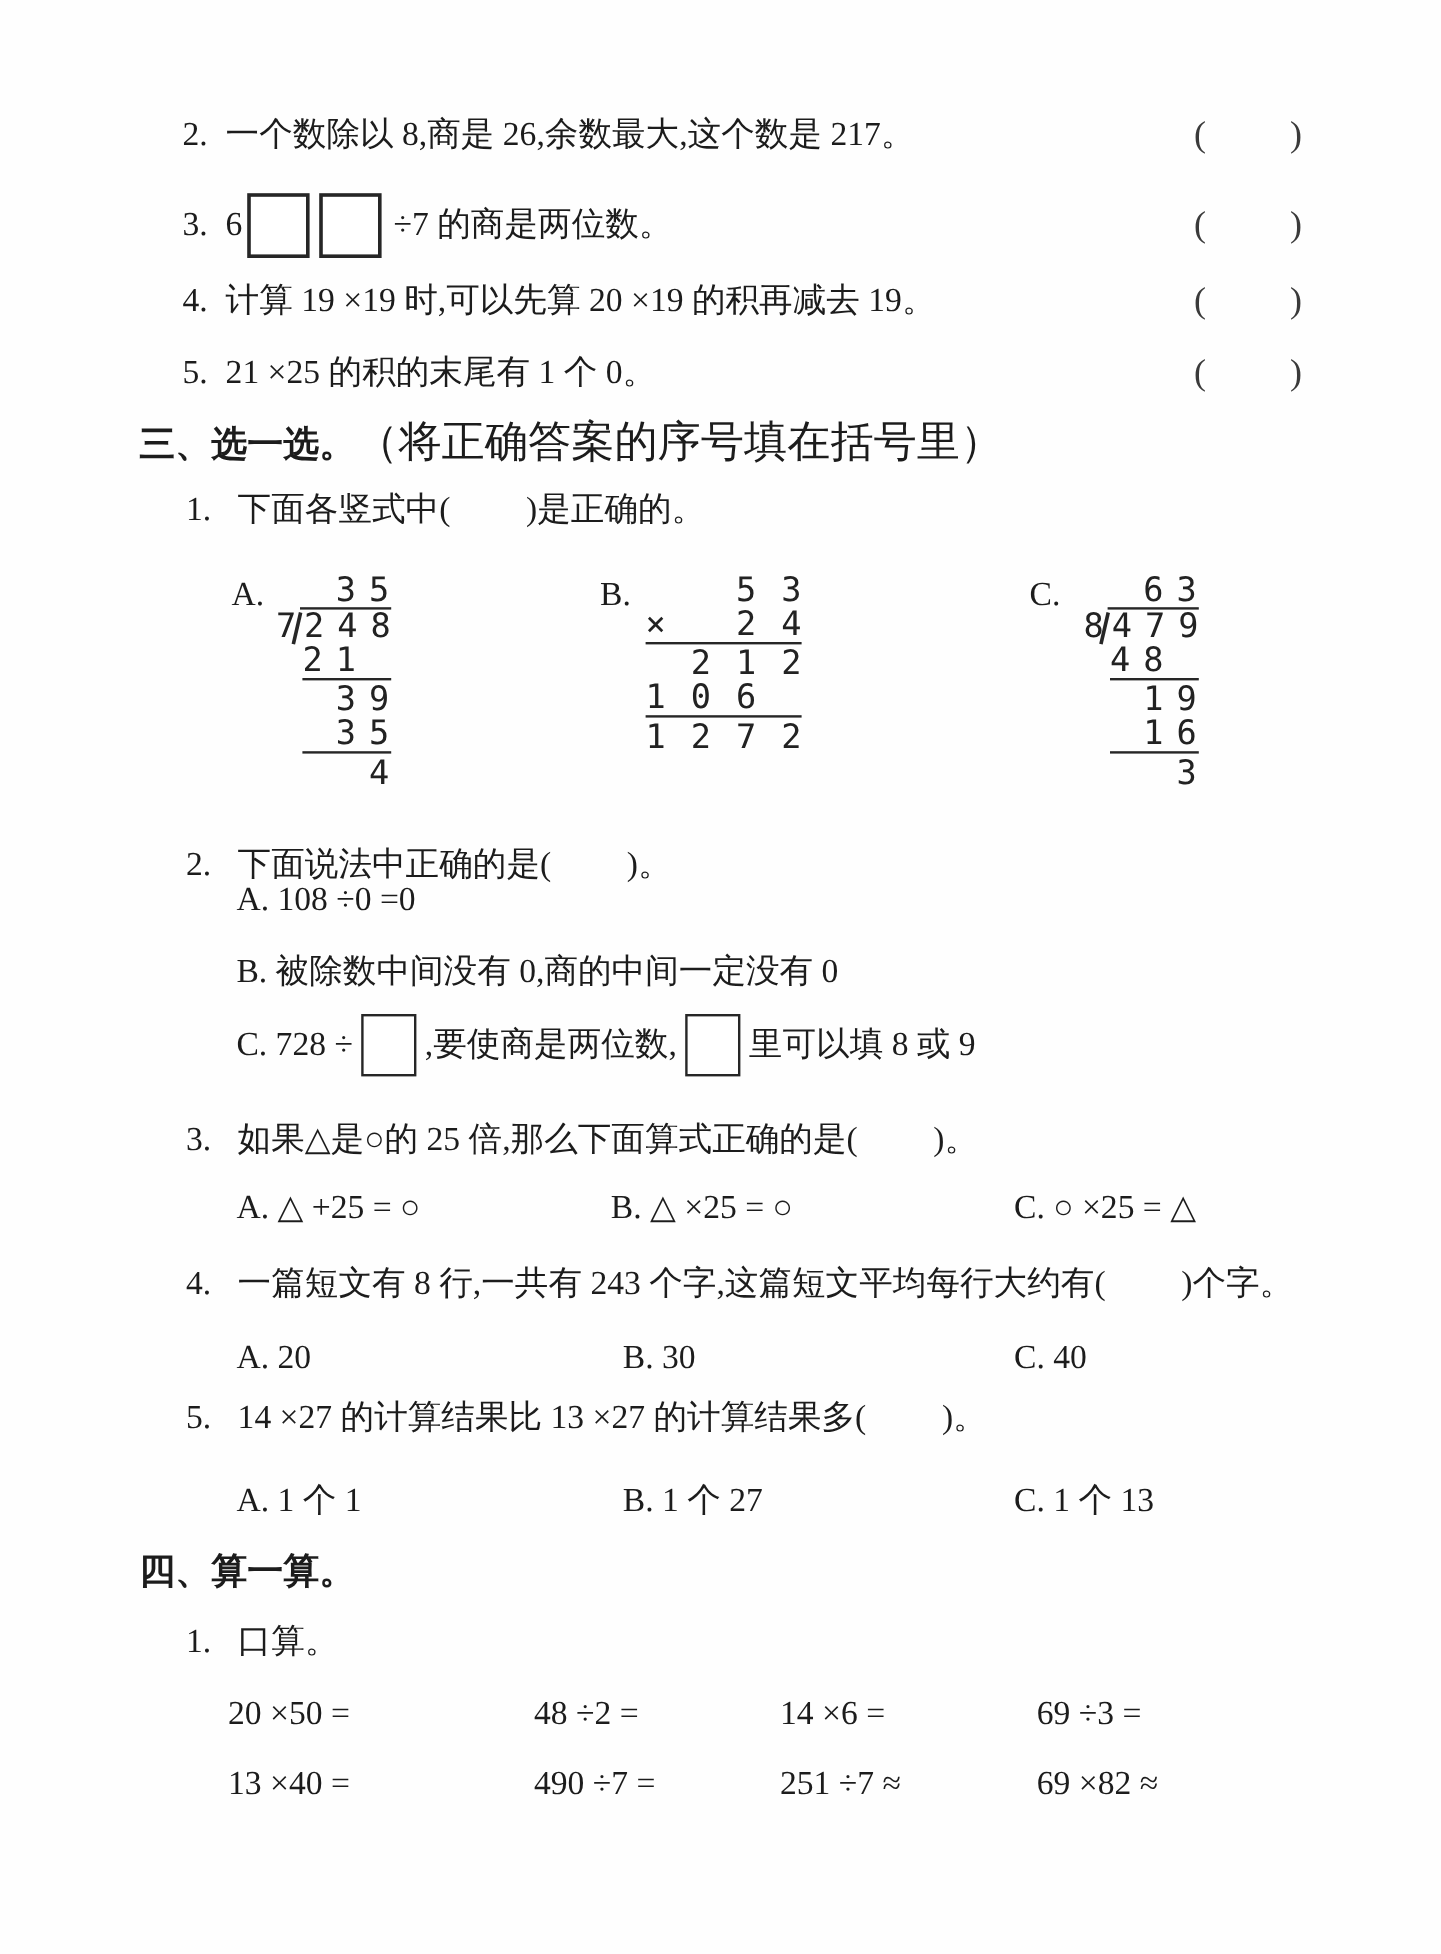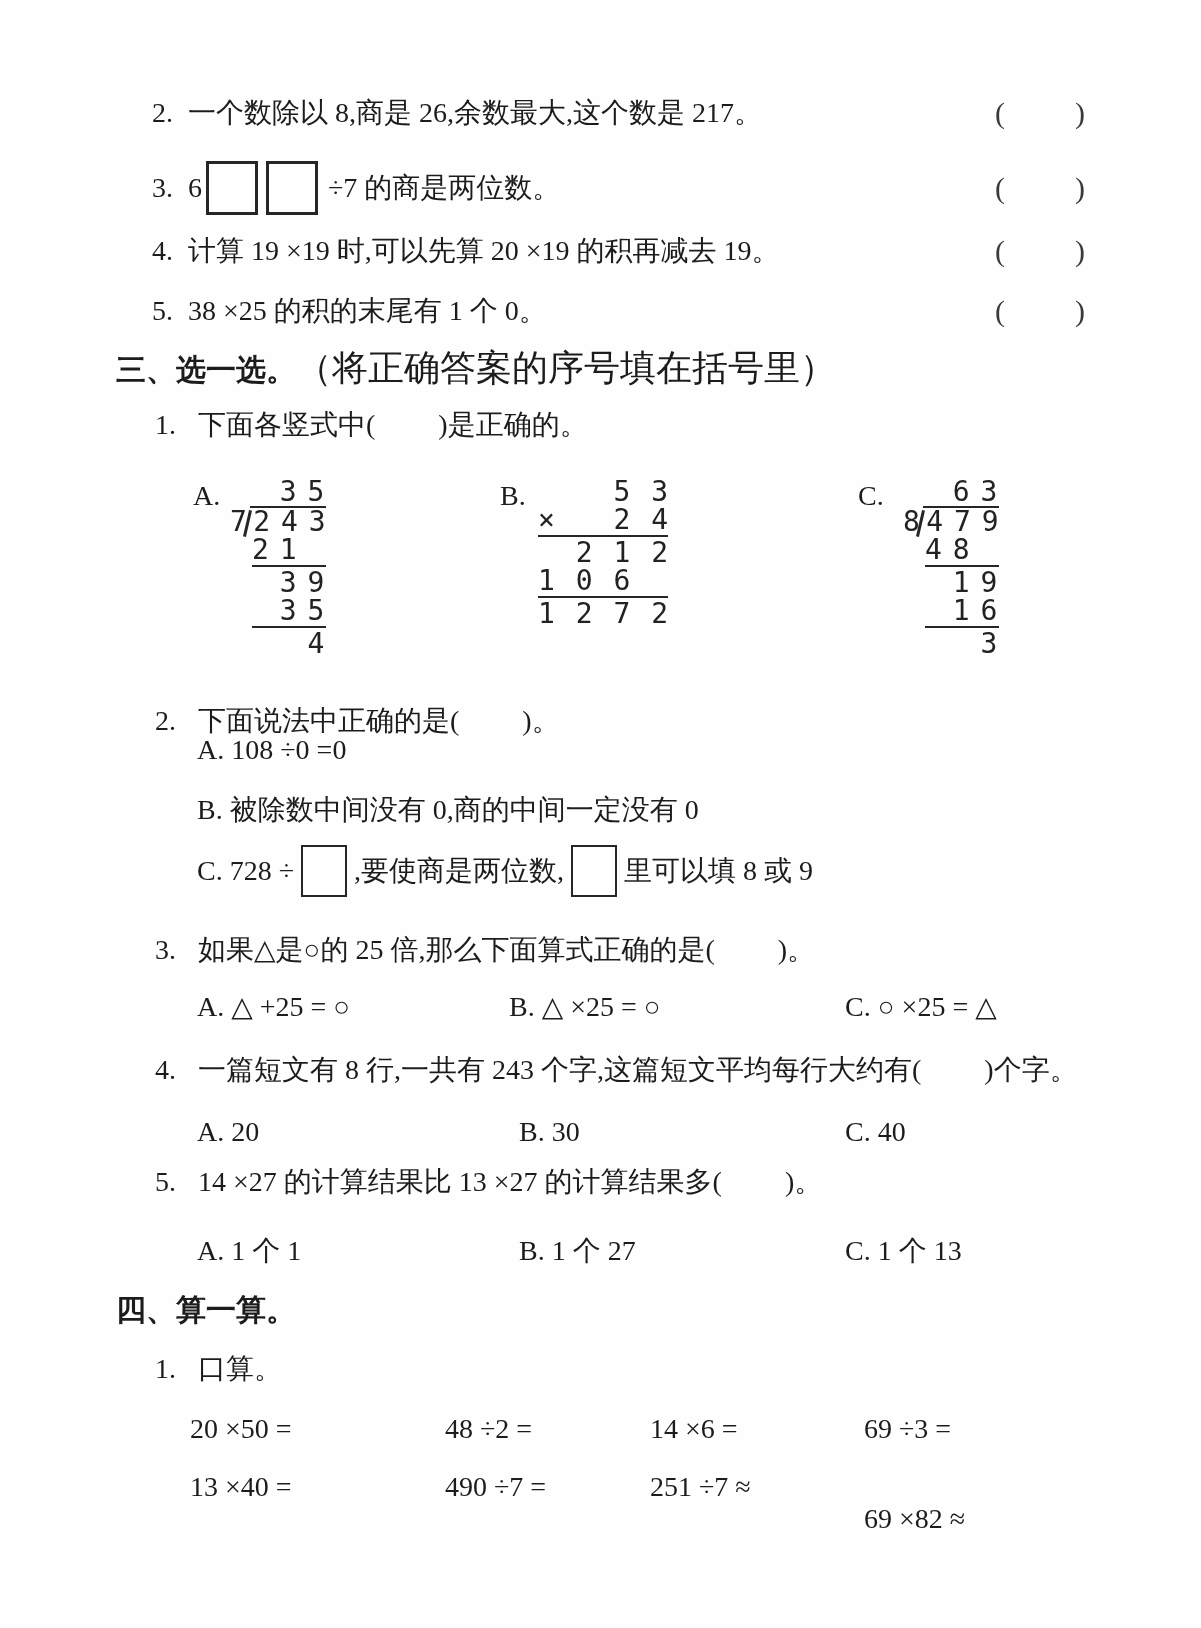--- a/index.html
+++ b/index.html
@@ -82,40 +82,40 @@
     <span class="qnum">4.</span>
     <span class="txt">计算 19 ×19 时,可以先算 20 ×19 的积再减去 19。</span>
     <span class="parens">
         <span>(</span>
         <span>)</span>
       </span>
   </div>
 
   <div class="row judge-row" style="top:294px;">
     <span class="qnum">5.</span>
-    <span class="txt">38 ×25 的积的末尾有 1 个 0。</span>
+    <span class="txt">21 ×25 的积的末尾有 1 个 0。</span>
     <span class="parens">
         <span>(</span>
         <span>)</span>
       </span>
   </div>
 
   <div class="sec-header" style="top:350px;">
     <span>三、选一选。</span><span class="sec-note">（将正确答案的序号填在括号里）</span>
   </div>
 
   <div class="row stem" style="top:408px;">
     <span class="qnum">1.</span>
     <span>下面各竖式中(　　 )是正确的。</span>
   </div>
 
   <span class="ld-label" style="left:193px; top:482px;">A.</span>
   <div class="ld ldA" style="left:230px; top:478px;">
     <div class="ind">  3 5</div>
-    <div><span>7</span><span class="ld-brk"></span><span class="ld-dividend">2 4 3</span></div>
+    <div><span>7</span><span class="ld-brk"></span><span class="ld-dividend">2 4 8</span></div>
     <div class="ind">2 1</div>
     <div class="ld-rule ind"></div>
     <div class="ind">  3 9</div>
     <div class="ind">  3 5</div>
     <div class="ld-rule ind"></div>
     <div class="ind">    4</div>
   </div>
 
   <span class="ld-label" style="left:500px; top:482px;">B.</span>
   <div class="ld ldB" style="left:538px; top:478px;">
@@ -188,15 +188,15 @@
   </div>
 
   <div class="opt" style="left:190px; top:1412px;">20 ×50 =</div>
   <div class="opt" style="left:445px; top:1412px;">48 ÷2 =</div>
   <div class="opt" style="left:650px; top:1412px;">14 ×6 =</div>
   <div class="opt" style="left:864px; top:1412px;">69 ÷3 =</div>
 
   <div class="opt" style="left:190px; top:1470px;">13 ×40 =</div>
   <div class="opt" style="left:445px; top:1470px;">490 ÷7 =</div>
   <div class="opt" style="left:650px; top:1470px;">251 ÷7 ≈</div>
-  <div class="opt" style="left:864px; top:1502px;">69 ×82 ≈</div>
+  <div class="opt" style="left:864px; top:1470px;">69 ×82 ≈</div>
 
 </div>
 
 </body></html>

